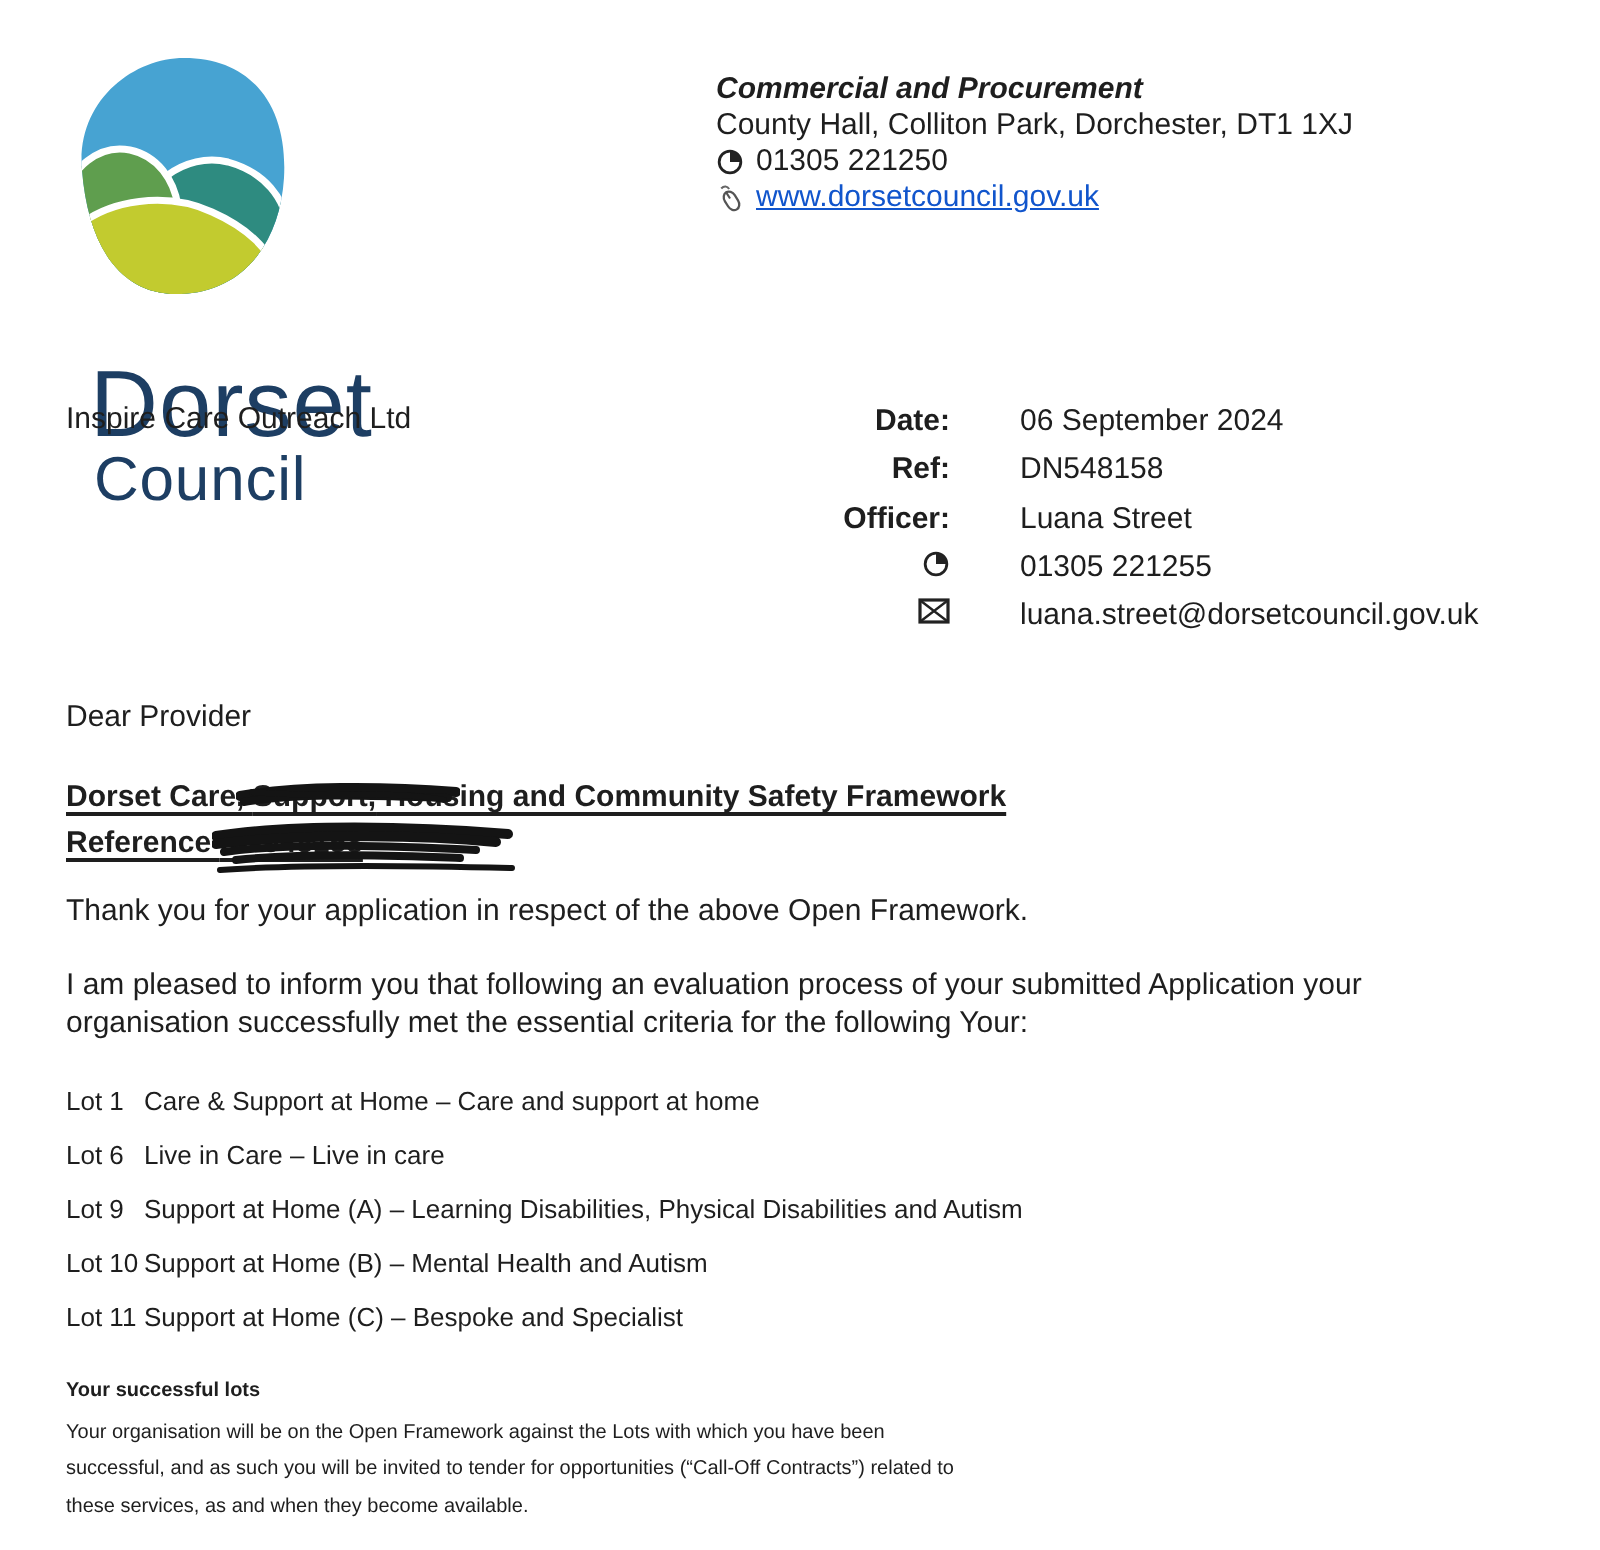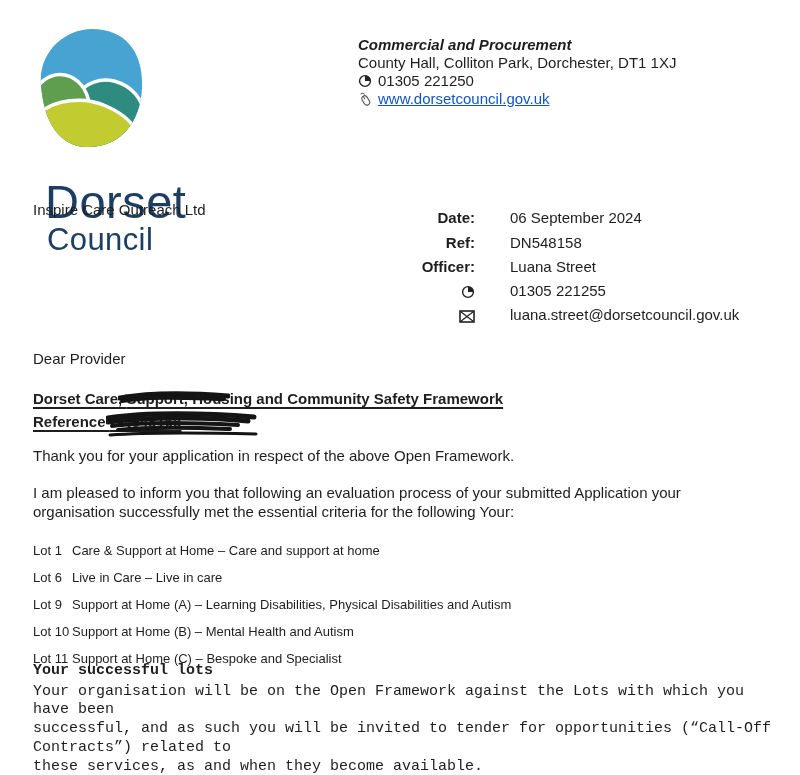--- a/index.html
+++ b/index.html
@@ -22,21 +22,21 @@
   .contact { position:absolute; left:358px; top:36px; font-size:15px; line-height:18px; }
   .contact .dept { font-weight:bold;font-style:italic; }
   .contact-row { display:flex; align-items:center; height:18px; }
   .contact-row .ico { margin-right:6px; display:inline-flex; }
   .weblink { color:#1155cc; text-decoration:underline; }
 
   
   .recipient { position:absolute; left:33px; top:201px; font-size:15px;text-align:center; }
 
   .meta { position:absolute; left:403px; top:202px; font-size:15px; }
-  .meta-row { display:flex; align-items:flex-end; height:24.3px; }
+  .meta-row { display:flex; align-items:flex-start; height:24.3px; }
   .meta-label { width:72px; text-align:right; font-weight:bold; display:inline-flex; justify-content:flex-end; }
   .meta-value { margin-left:35px; white-space:nowrap; }
 
   
   .salutation { position:absolute; left:33px; top:350px; font-size:15px; }
 
   .subject { position:absolute; left:33px; top:387px; font-size:15px; font-weight:bold; width:560px; }
   .subject-line {
     line-height:23px;
     text-decoration:underline;
@@ -49,21 +49,21 @@
   .scribble path { stroke:#141414; fill:none; stroke-linecap:round; }
 
   .para { position:absolute; left:33px; font-size:15px; line-height:18.7px; width:745px; }
   #para1 { top:447px; }
   #para2 { top:484px; }
 
   .lots { position:absolute; left:33px; top:543px; font-size:13px; }
   .lot-row { display:flex; line-height:16px; margin-bottom:11px; }
   .lot-num { width:39px; flex:none; }
 
-  .closing { position:absolute; left:33px; top:662px; font-size:15px; line-height:18.7px; width:748px;font-family:Liberation Mono, monospace; }
+  .closing { position:absolute; left:33px; top:687px; font-size:10px; line-height:18.7px; width:748px; }
   .closing-heading { font-weight:bold; margin-bottom:2px; }
 </style>
 </head>
 <body>
 
 <div id="page">
 
   <div class="logo">
     <svg class="logo-mark" viewBox="0 0 110 124" xmlns="http://www.w3.org/2000/svg">
       <defs>

